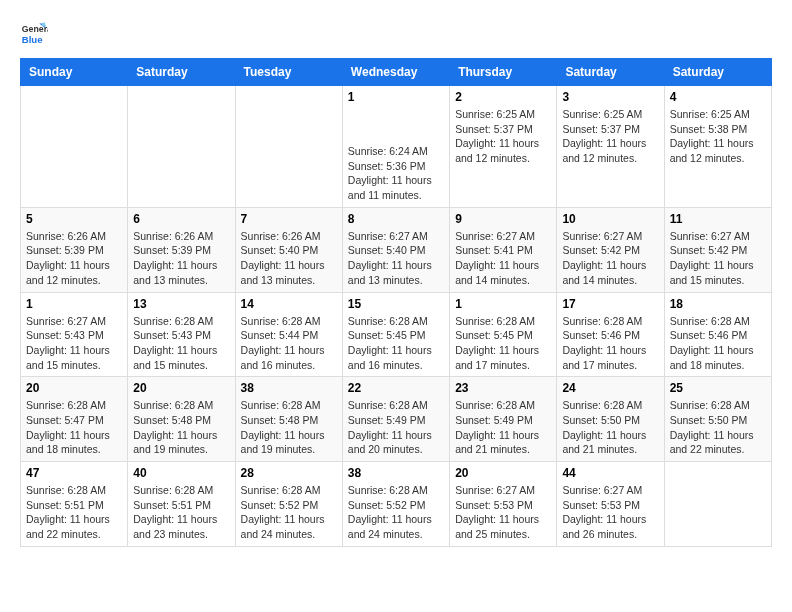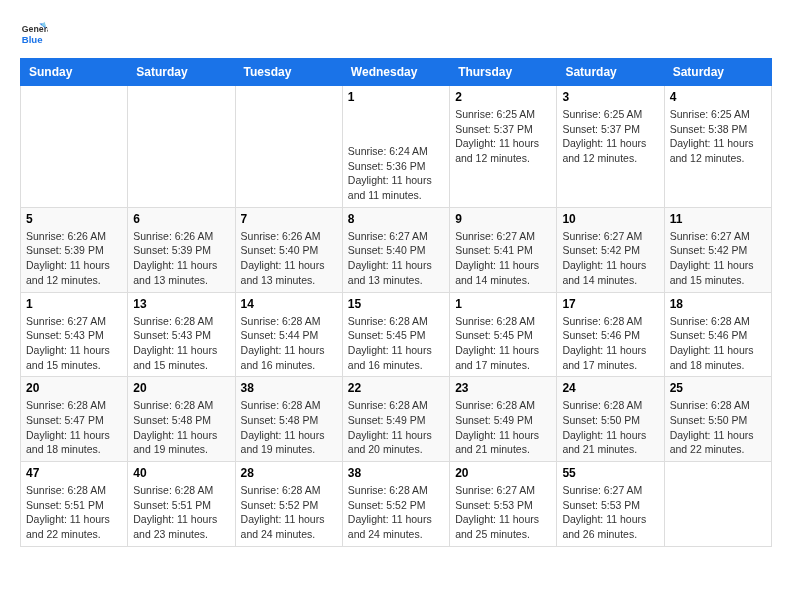--- a/index.html
+++ b/index.html
@@ -333,21 +333,21 @@
 and 24 minutes.</div>
         </td>
         <td>
           <div class="day-number">20</div>
           <div class="day-info" style="white-space: pre-line;">Sunrise: 6:27 AM
 Sunset: 5:53 PM
 Daylight: 11 hours
 and 25 minutes.</div>
         </td>
         <td>
-          <div class="day-number">55</div>
+          <div class="day-number">44</div>
           <div class="day-info" style="white-space: pre-line;">Sunrise: 6:27 AM
 Sunset: 5:53 PM
 Daylight: 11 hours
 and 26 minutes.</div>
         </td>
         <td class="empty-cell"></td>
       </tr>
     </tbody>
 </table>
 

